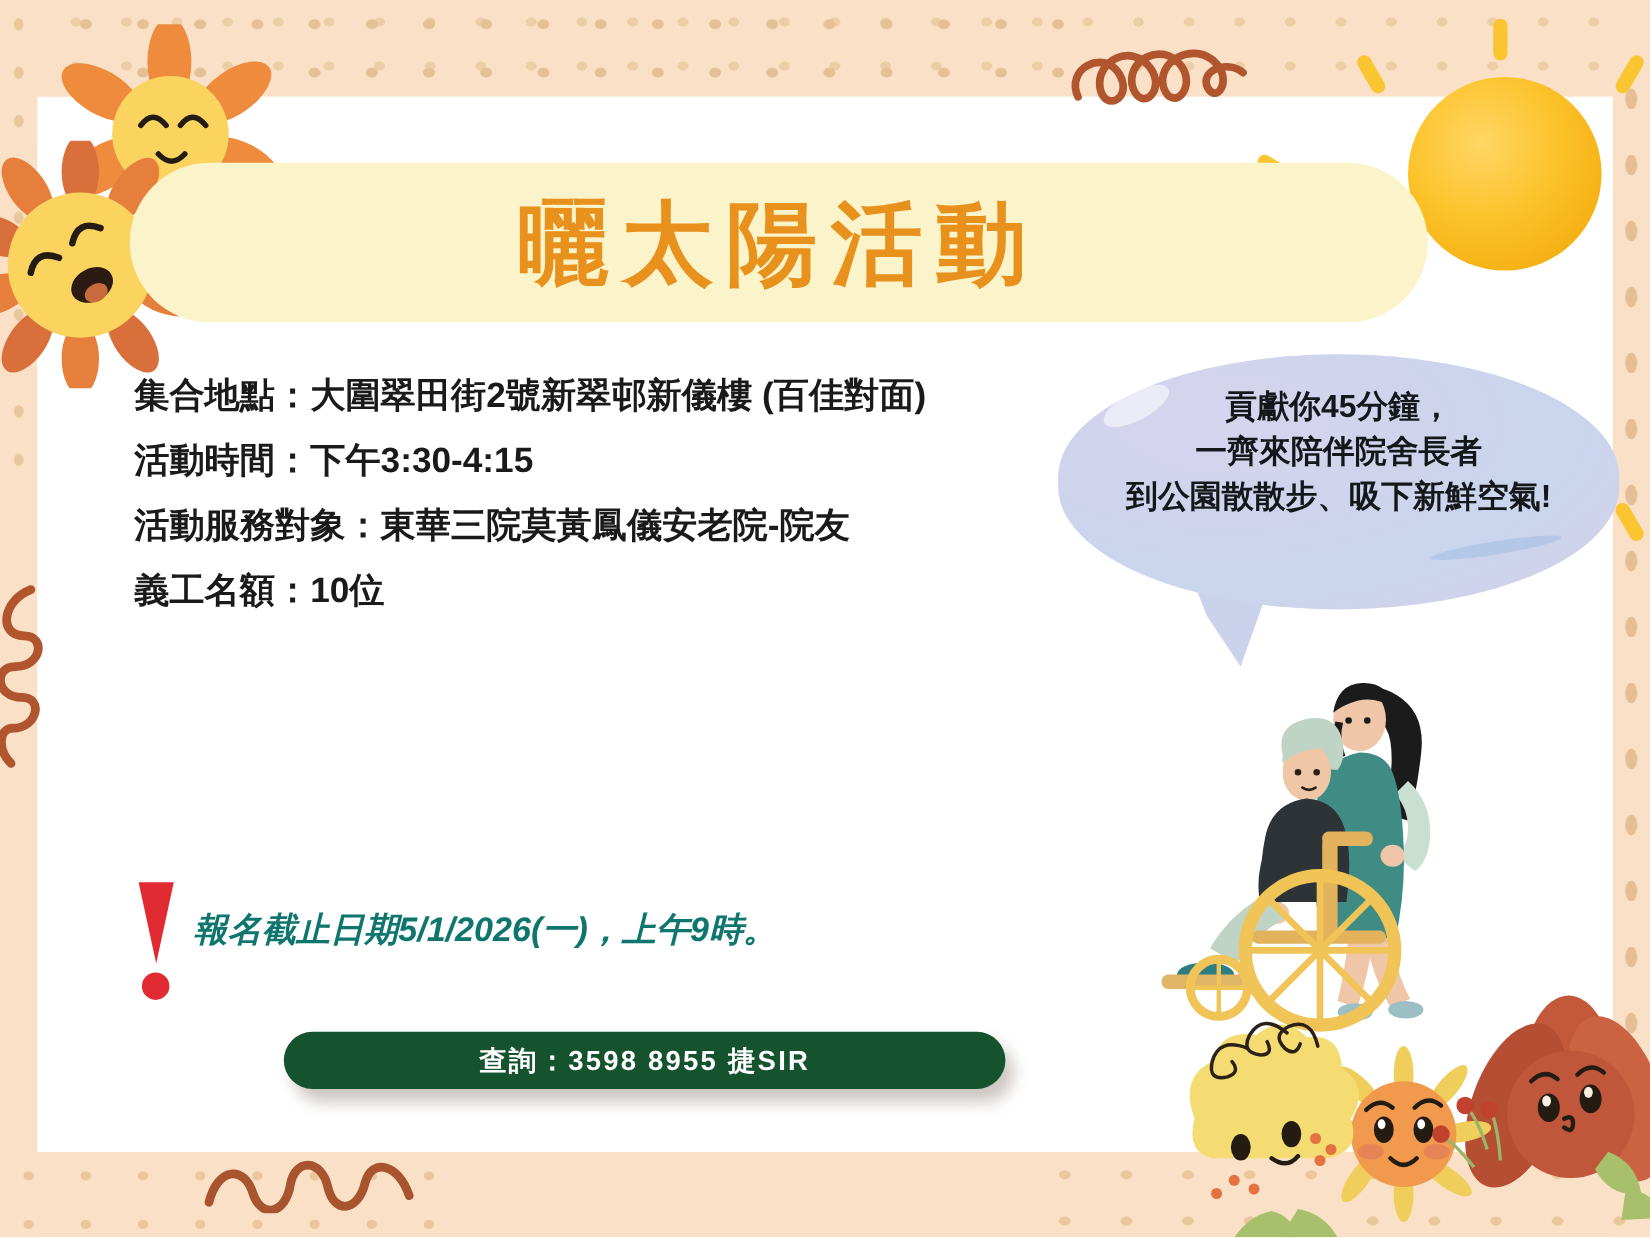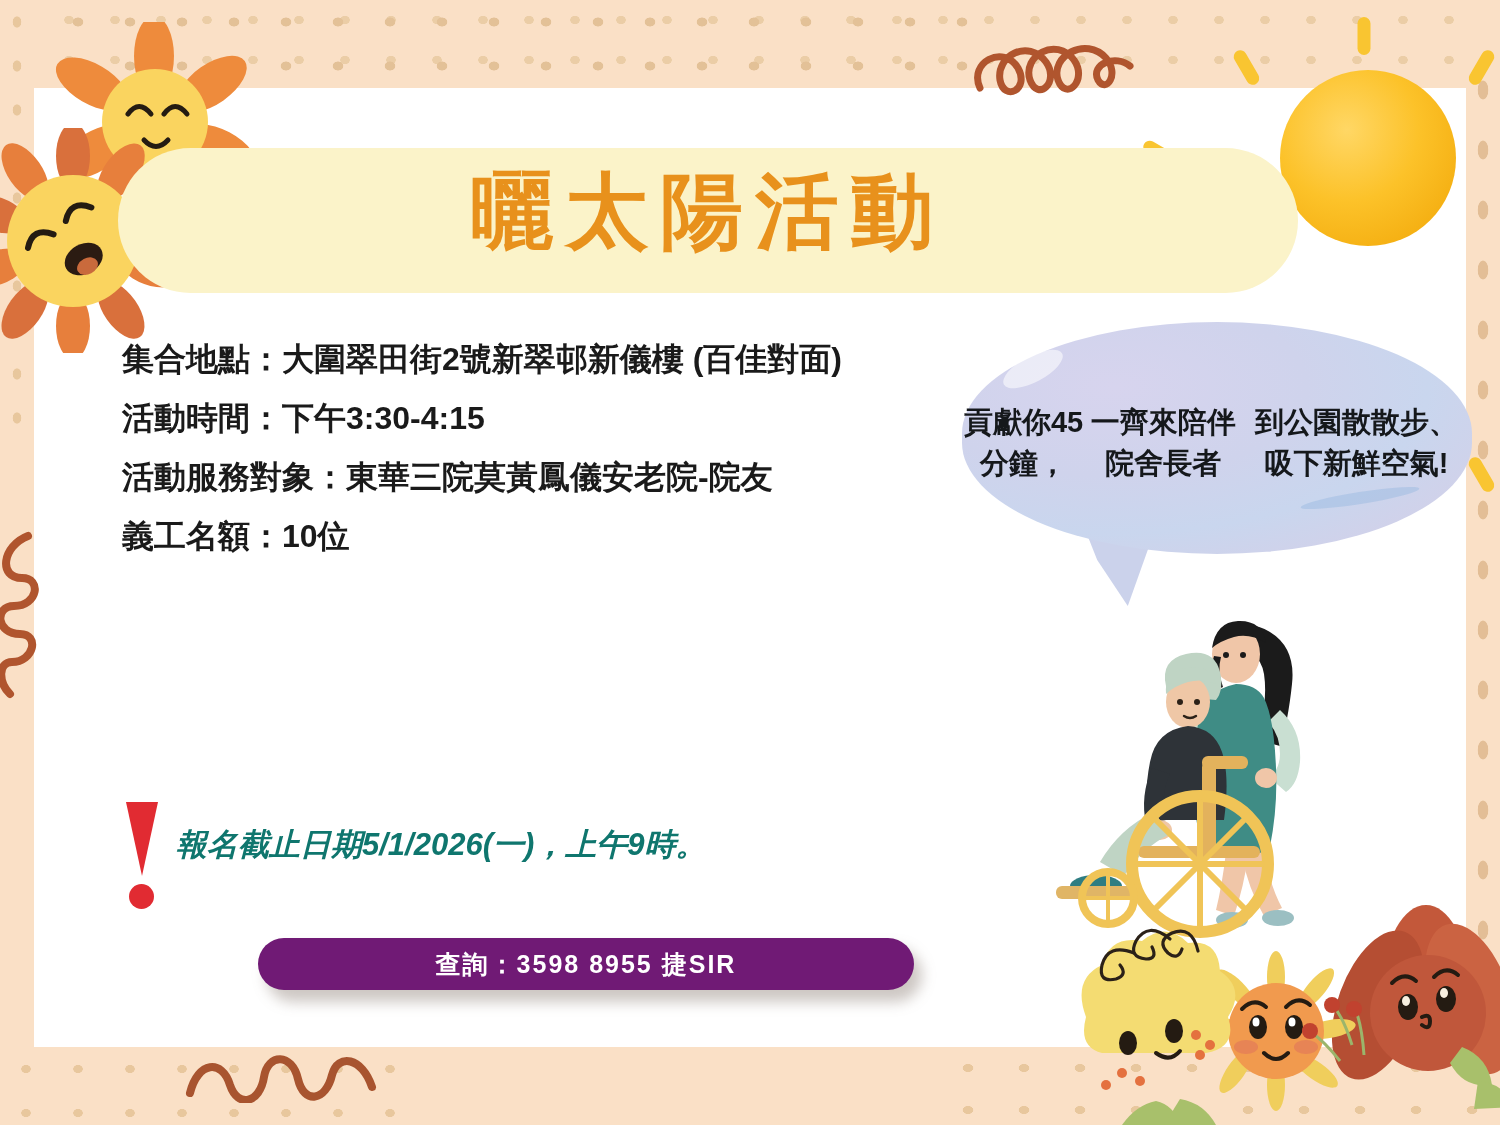--- a/index.html
+++ b/index.html
@@ -36,21 +36,21 @@
   .dots-rightcol{right:0;top:60px;width:34px;height:900px;
     background-image:radial-gradient(#E3BE96 5px, transparent 5.6px);
     background-size:34px 60px;}
 
   
   .inner{position:absolute;left:34px;top:88px;width:1432px;height:959px;background:#ffffff;border-radius:46px 0 0 0;}
 
   
   .title-banner{position:absolute;left:118px;top:148px;width:1180px;height:145px;
     background:#FBF3C9;border-radius:74px;}
-  .title-text{position:absolute;left:118px;top:140px;width:1180px;height:145px;
+  .title-text{position:absolute;left:118px;top:150px;width:1180px;height:145px;
     display:flex;align-items:center;justify-content:center;
     font-size:83px;font-weight:bold;color:#E8911C;letter-spacing:12px;
     font-family:"Liberation Sans","DejaVu Sans",sans-serif;}
 
   
   .sun-wrap{position:absolute;left:1228px;top:18px;width:272px;height:272px;}
   .sun-core{position:absolute;left:52px;top:52px;width:176px;height:176px;border-radius:50%;
     background:radial-gradient(circle at 38% 34%, #FFD765 0%, #FCC229 45%, #F5B013 78%, #EEA60C 100%);}
   .ray{position:absolute;background:#F9C531;border-radius:7px;width:13px;height:38px;
     left:50%;top:50%;transform-origin:50% 136px;}
@@ -72,34 +72,34 @@
   .excl-bar{position:absolute;left:8px;top:2px;width:0;height:0;
     border-left:16px solid transparent;border-right:16px solid transparent;
     border-top:74px solid #E12B32;}
   .excl-dot{position:absolute;left:11px;top:84px;width:25px;height:25px;border-radius:50%;background:#E12B32;}
   .deadline-text{font-size:31px;font-weight:bold;color:#0f766e;line-height:1.2;padding-top:26px;white-space:nowrap;font-style:italic;}
 
   
   .pill-shadow{position:absolute;left:266px;top:948px;width:656px;height:54px;border-radius:28px;
     background:rgba(90,70,55,.30);filter:blur(7px);}
   .pill{position:absolute;left:258px;top:938px;width:656px;height:52px;border-radius:28px;
-    background:#701a75;display:flex;align-items:center;justify-content:center;
+    background:#14532d;display:flex;align-items:center;justify-content:center;
     color:#ffffff;font-size:25px;font-weight:bold;letter-spacing:2px;text-align:right;}
 
   
   .bubble{position:absolute;left:962px;top:322px;width:510px;height:232px;border-radius:50%/48%;
     background:radial-gradient(ellipse at 30% 28%, #D7D4EE 0%, #CFD3EC 38%, #C9D6EE 62%, #D8CDE6 100%);}
   .bubble-hl{position:absolute;left:1000px;top:356px;width:66px;height:26px;border-radius:50%;
     background:rgba(255,255,255,.55);transform:rotate(-28deg);}
   .bubble-hl2{position:absolute;left:1300px;top:492px;width:120px;height:12px;border-radius:50%;
     background:rgba(150,185,225,.45);transform:rotate(-9deg);}
   .bubble-tail{position:absolute;left:1072px;top:510px;width:90px;height:96px;
     background:#CBD2EB;clip-path:polygon(6% 0%, 100% 0%, 62% 100%, 28% 52%);}
   .bubble-text{position:absolute;left:962px;top:336px;width:510px;height:200px;
-    display:flex;flex-direction:row;align-items:center;justify-content:flex-start;
+    display:flex;flex-direction:column;align-items:center;justify-content:flex-start;
     font-size:29px;font-weight:bold;color:#15181B;line-height:1.42;text-align:center;padding-top:14px;box-sizing:border-box;}
 
   
   .illus{position:absolute;left:1040px;top:598px;width:400px;height:360px;}
 
   
   .cluster{position:absolute;right:0;bottom:0;width:470px;height:230px;}
 
   .squiggle{position:absolute;}
 </style>

